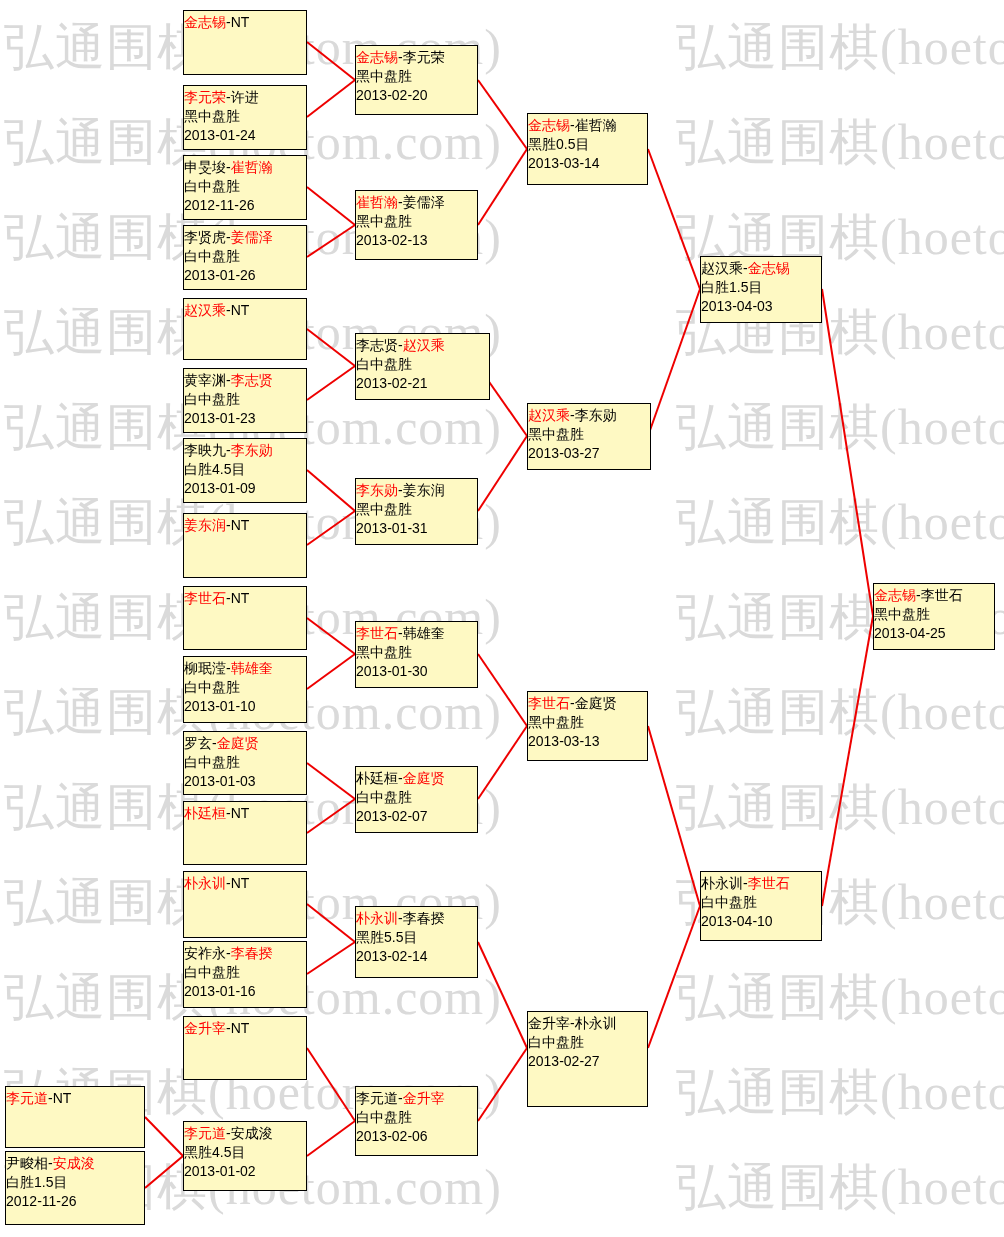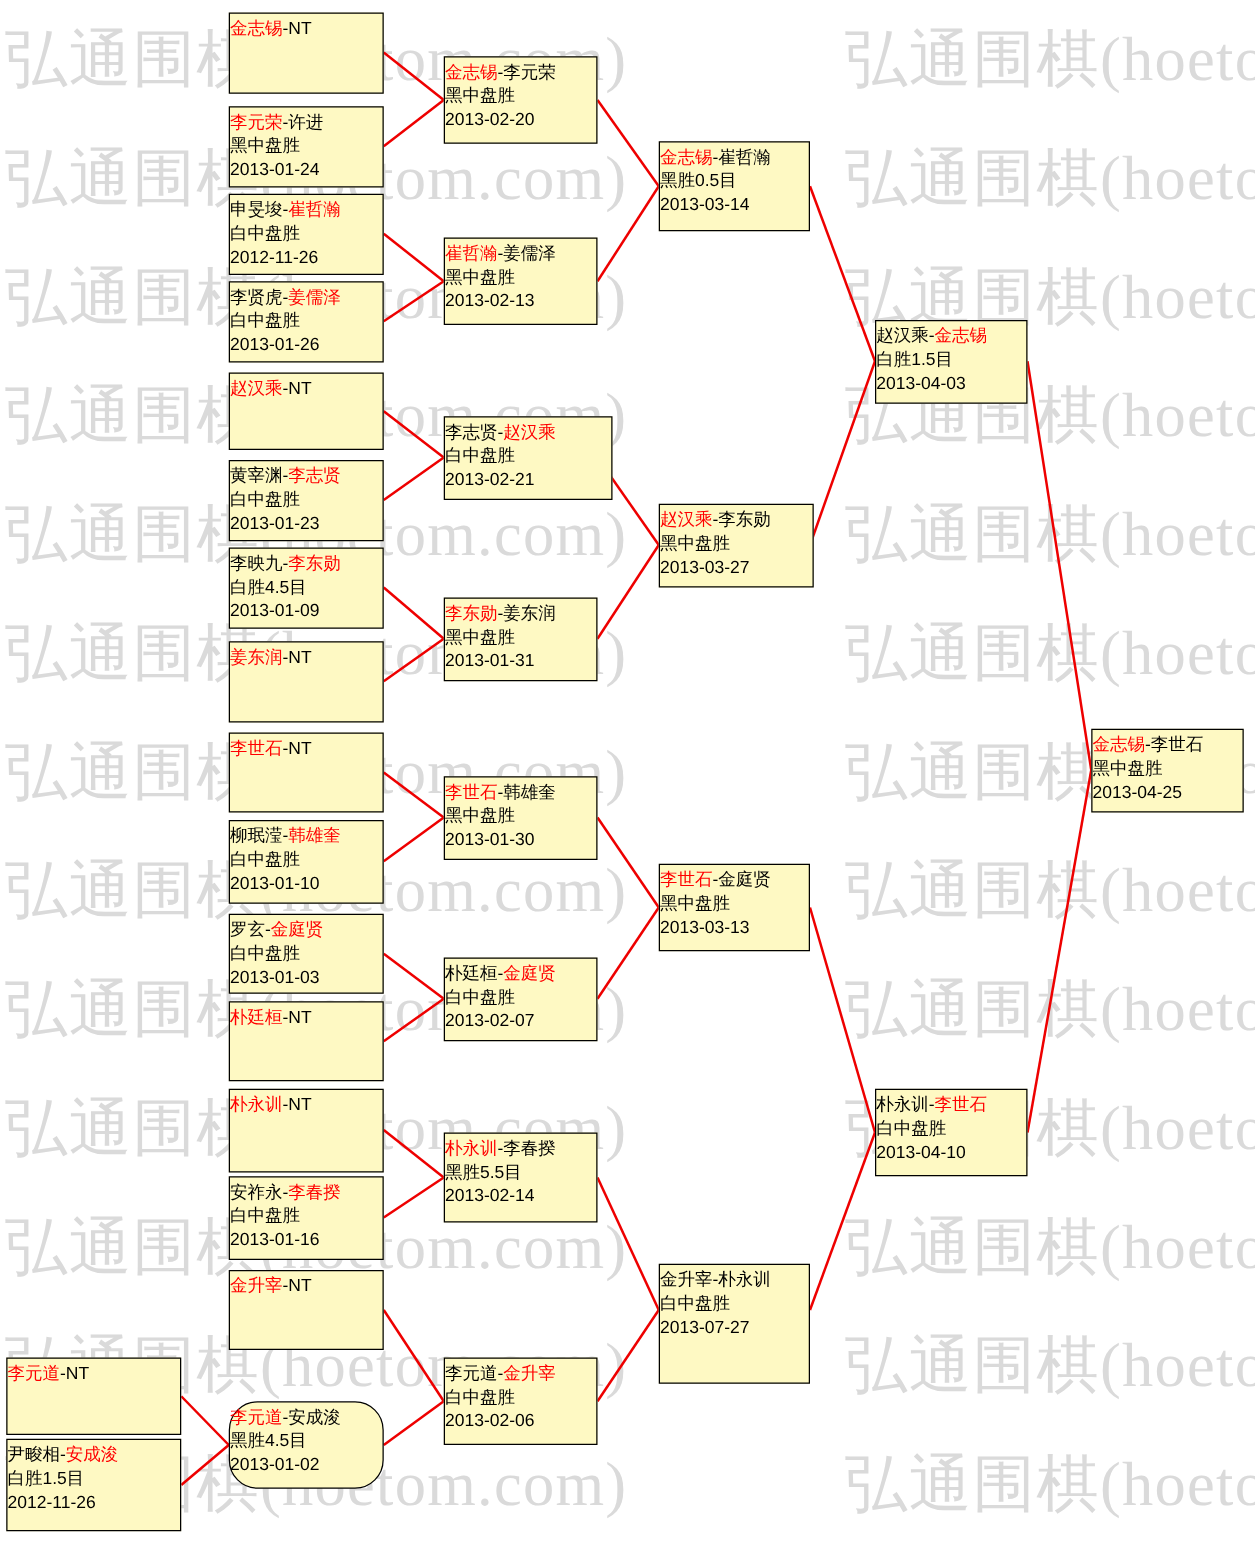--- a/index.html
+++ b/index.html
@@ -149,21 +149,21 @@
         <div class="players"><span class="red">金升宰</span><span>-</span><span>NT</span></div>
       </div>
       <div class="match-box" style="left: 5px; top: 1086px; width: 140px; height: 62px;">
         <div class="players"><span class="red">李元道</span><span>-</span><span>NT</span></div>
       </div>
       <div class="match-box" style="left: 5px; top: 1151px; width: 140px; height: 74px;">
         <div class="players"><span>尹畯相</span><span>-</span><span class="red">安成浚</span></div>
         <div class="result">白胜1.5目</div>
         <div class="date">2012-11-26</div>
       </div>
-      <div class="match-box" style="left: 183px; top: 1121px; width: 124px; height: 70px; border-radius: 23px;">
+      <div class="match-box" style="left: 183px; top: 1121px; width: 124px; height: 70px;">
         <div class="players"><span class="red">李元道</span><span>-</span><span>安成浚</span></div>
         <div class="result">黑胜4.5目</div>
         <div class="date">2013-01-02</div>
       </div>
       <div class="match-box" style="left: 355px; top: 45px; width: 123px; height: 70px;">
         <div class="players"><span class="red">金志锡</span><span>-</span><span>李元荣</span></div>
         <div class="result">黑中盘胜</div>
         <div class="date">2013-02-20</div>
       </div>
       <div class="match-box" style="left: 355px; top: 190px; width: 123px; height: 70px;">
@@ -212,21 +212,21 @@
         <div class="date">2013-03-27</div>
       </div>
       <div class="match-box" style="left: 527px; top: 691px; width: 121px; height: 70px;">
         <div class="players"><span class="red">李世石</span><span>-</span><span>金庭贤</span></div>
         <div class="result">黑中盘胜</div>
         <div class="date">2013-03-13</div>
       </div>
       <div class="match-box" style="left: 527px; top: 1011px; width: 121px; height: 96px;">
         <div class="players"><span>金升宰</span><span>-</span><span>朴永训</span></div>
         <div class="result">白中盘胜</div>
-        <div class="date">2013-07-27</div>
+        <div class="date">2013-02-27</div>
       </div>
       <div class="match-box" style="left: 700px; top: 256px; width: 122px; height: 67px;">
         <div class="players"><span>赵汉乘</span><span>-</span><span class="red">金志锡</span></div>
         <div class="result">白胜1.5目</div>
         <div class="date">2013-04-03</div>
       </div>
       <div class="match-box" style="left: 700px; top: 871px; width: 122px; height: 70px;">
         <div class="players"><span>朴永训</span><span>-</span><span class="red">李世石</span></div>
         <div class="result">白中盘胜</div>
         <div class="date">2013-04-10</div>

